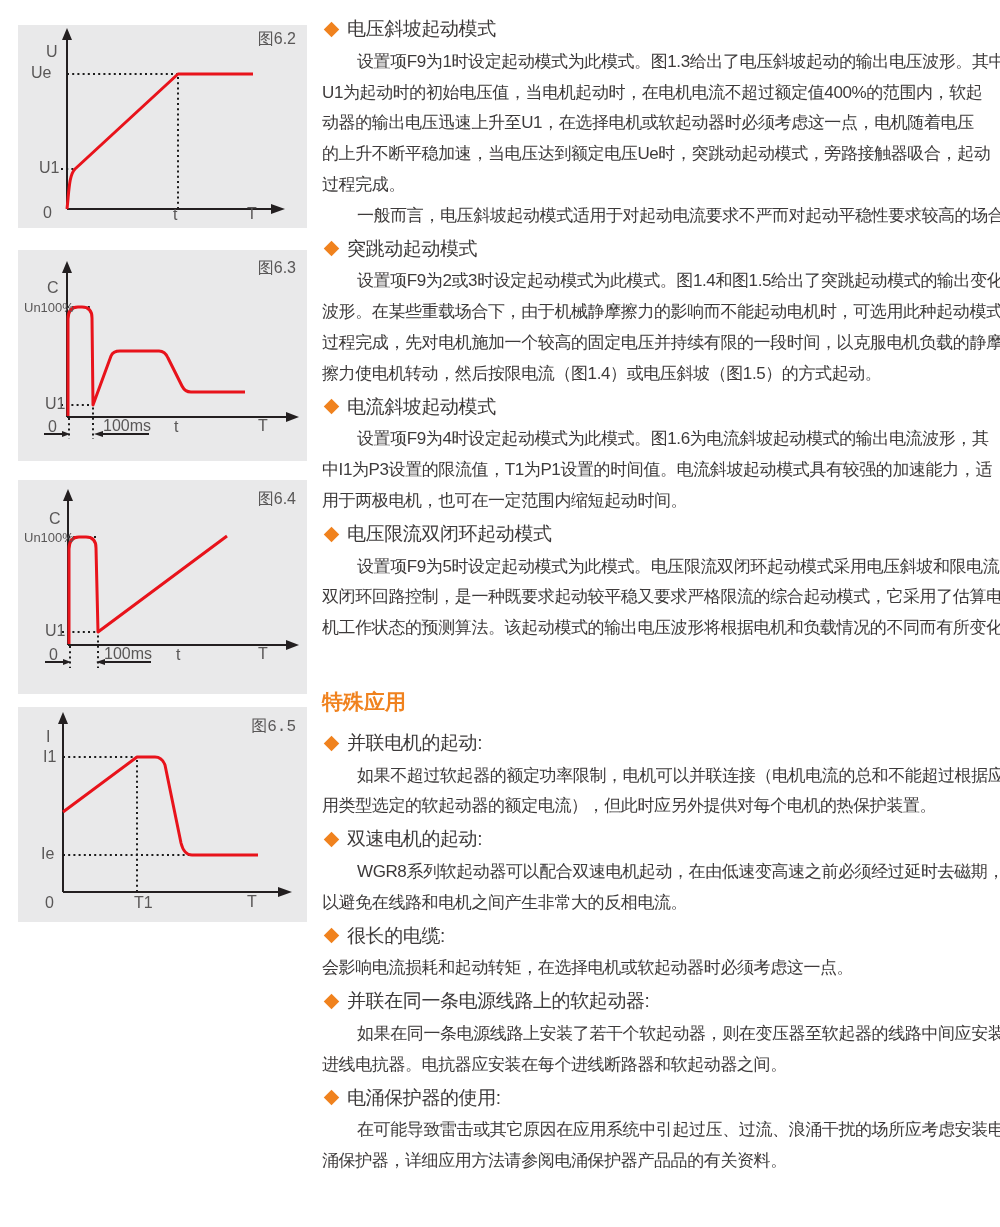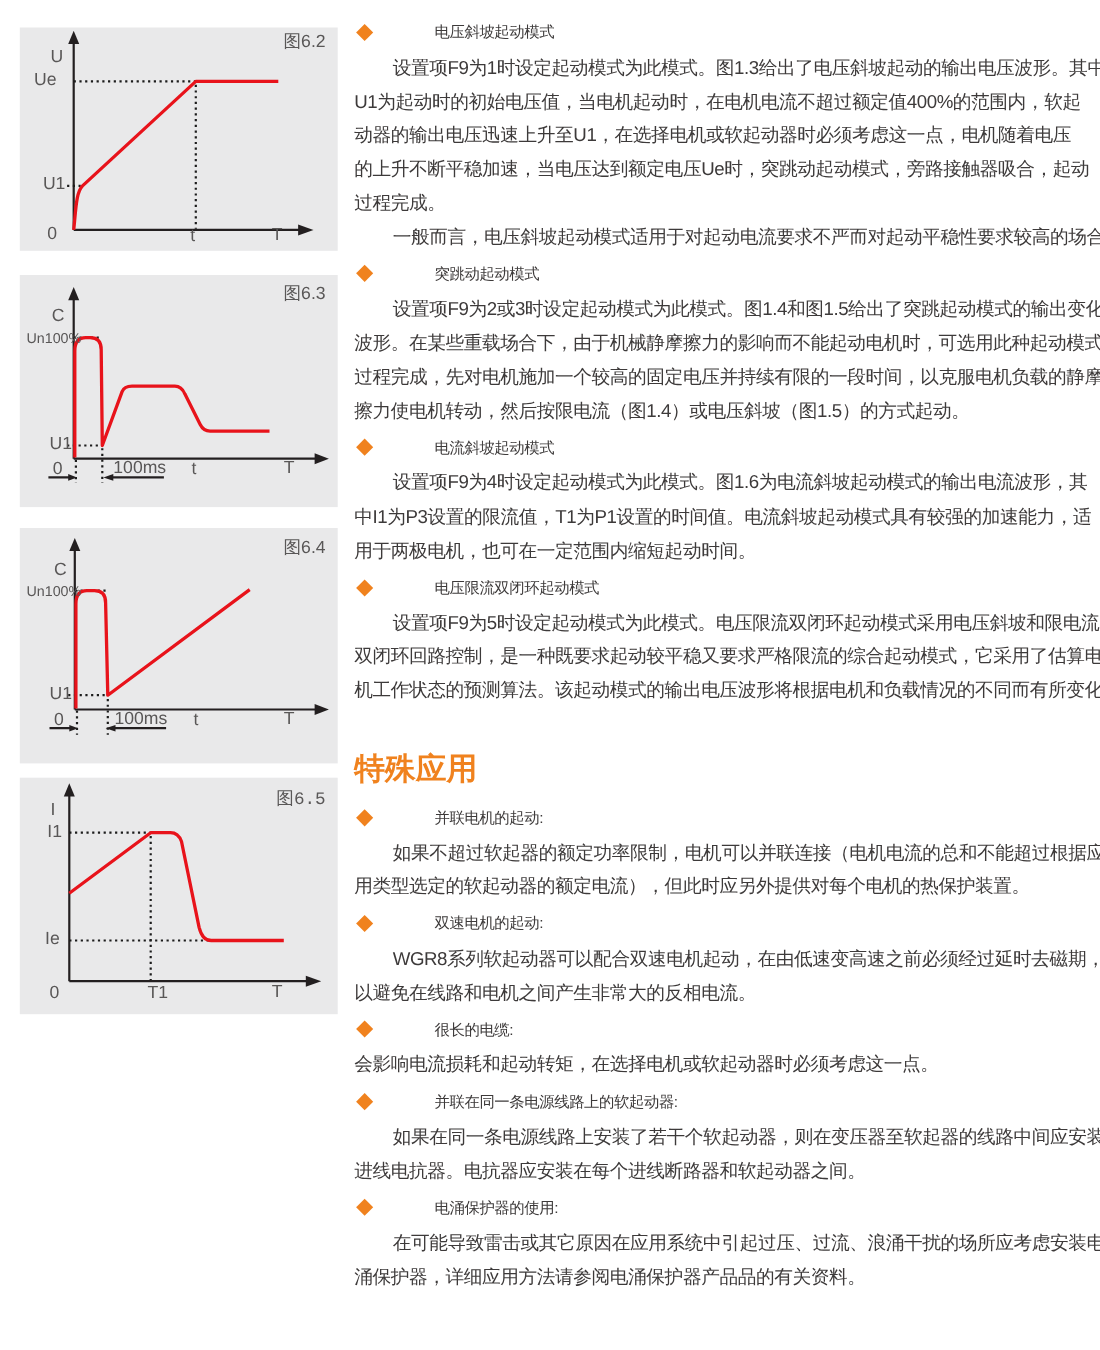--- a/index.html
+++ b/index.html
@@ -11,27 +11,27 @@
   .fig-box{position:absolute;left:18px;width:289px;background:#E9E9EA;}
   .fig-box svg{position:absolute;left:0;top:0;}
   .fl{position:absolute;font-size:16px;color:#595757;line-height:16px;white-space:nowrap;}
   .fl.small{font-size:13px;line-height:13px;}
   .fig-tag{position:absolute;font-size:16px;color:#595757;line-height:16px;}
   
   .text-col{
     position:absolute;left:322px;top:12px;width:678px;
     font-size:17px;line-height:30.8px;color:#3D3A3A;letter-spacing:-0.4px;
   }
-  .sec-title{display:flex;align-items:center;margin:2px 0;font-size:14px;gap:48px;}
+  .sec-title{display:flex;align-items:center;margin:2px 0;font-size:19px;}
   .diamond{width:11px;height:11px;background:#F0821E;transform:rotate(45deg);margin:0 10px 0 4px;flex:none;}
   .line{white-space:nowrap;}
   .ind{padding-left:35px;}
   .special-heading{
-    font-size:28px;font-weight:bold;color:#F0821E;letter-spacing:0;
-    margin-top:43px;margin-bottom:10px;font-family:Liberation Mono, monospace;
+    font-size:21px;font-weight:bold;color:#F0821E;letter-spacing:0;
+    margin-top:43px;margin-bottom:10px;
   }
 </style>
 </head>
 <body>
 
 <div class="fig-box" style="top:25px;height:203px;">
   <svg width="289" height="203" viewBox="0 0 289 203">
     <line x1="49" y1="12" x2="49" y2="184" stroke="#231f20" stroke-width="2"></line>
     <polygon points="49,3 44,15 54,15" fill="#231f20"></polygon>
     <line x1="49" y1="184" x2="256" y2="184" stroke="#231f20" stroke-width="2"></line>

